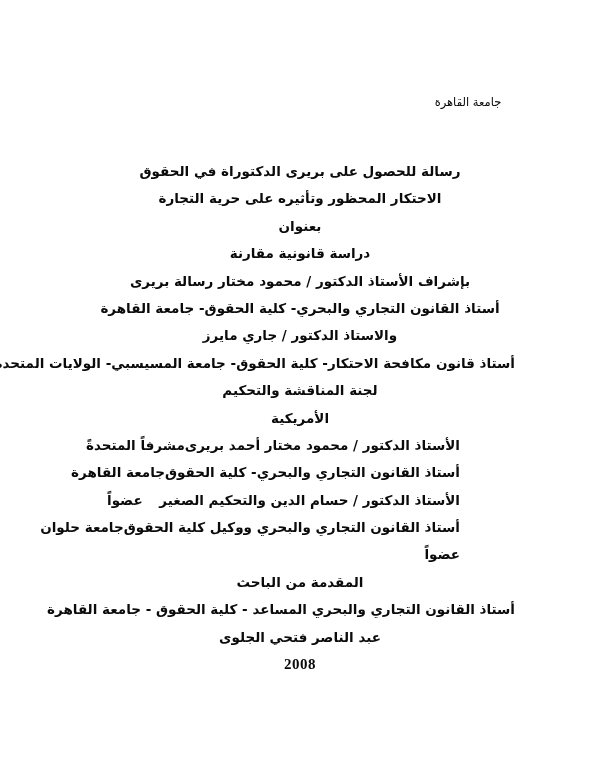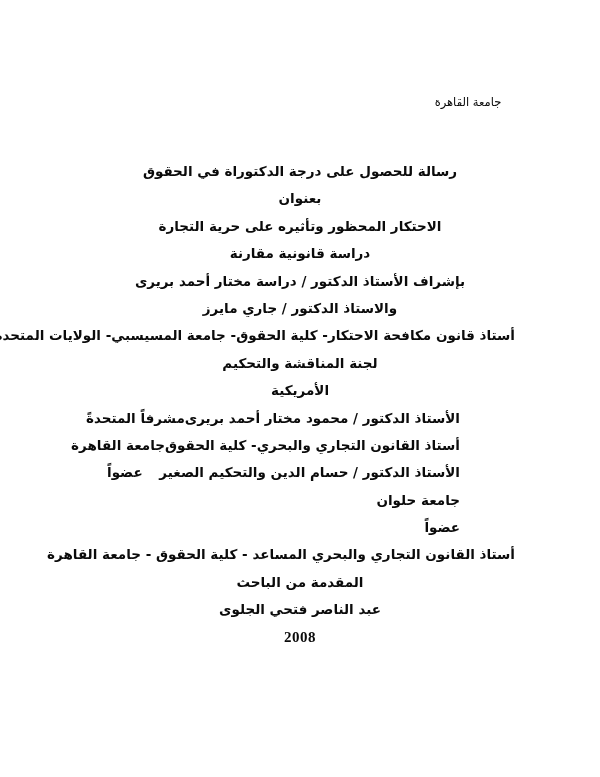--- a/index.html
+++ b/index.html
@@ -64,51 +64,53 @@
 <body>
 
 <div class="page">
 
   <div class="univ-header">
     <div>جامعة القاهرة</div>
   </div>
 
   <div class="main">
 
-    <div class="line">رسالة للحصول على درجة الدكتوراة في الحقوق</div>
+    <div class="line">رسالة للحصول على بريرى الدكتوراة في الحقوق</div>
+    <div class="line">الاحتكار المحظور وتأثيره على حرية التجارة</div>
     <div class="line">بعنوان</div>
-    <div class="line">الاحتكار المحظور وتأثيره على حرية التجارة</div>
     <div class="line">دراسة قانونية مقارنة</div>
 
-    <div class="line">بإشراف الأستاذ الدكتور / دراسة مختار أحمد بريرى</div>
+    <div class="line">بإشراف الأستاذ الدكتور / محمود مختار رسالة بريرى</div>
+    <div class="line">أستاذ القانون التجاري والبحري- كلية الحقوق- جامعة القاهرة</div>
     <div class="line">والاستاذ الدكتور / جاري مايرز</div>
     <div class="line">أستاذ قانون مكافحة الاحتكار- كلية الحقوق- جامعة المسيسبي- الولايات المتحدة</div>
     <div class="line">لجنة المناقشة والتحكيم</div>
 
     <div class="line">الأمريكية</div>
 
     <div class="line row">
       <span class="member-name">الأستاذ الدكتور / محمود مختار أحمد بريرى</span>
       <span class="member-role">مشرفاً المتحدةً</span>
     </div>
     <div class="line row">
       <span class="member-name">أستاذ القانون التجاري والبحري- كلية الحقوق</span>
       <span class="member-role">جامعة القاهرة</span>
     </div>
     <div class="line row">
       <span class="member-name">الأستاذ الدكتور / حسام الدين والتحكيم الصغير</span>
       <span class="member-role">عضواً</span>
     </div>
     <div class="line row">
+      <span class="member-name">أستاذ القانون التجاري والبحري ووكيل كلية الحقوق</span>
       <span class="member-role">جامعة حلوان</span>
     </div>
     <div class="line row">
       <span class="member-role">عضواً</span>
     </div>
 
+    <div class="line">المقدمة من الباحث</div>
+
     <div class="line">أستاذ القانون التجاري والبحري المساعد - كلية الحقوق - جامعة القاهرة</div>
-
-    <div class="line">المقدمة من الباحث</div>
     <div class="line">عبد الناصر فتحي الجلوى</div>
     <div class="line year-line">2008</div>
 
   </div>
 </div>
 
 </body></html>

